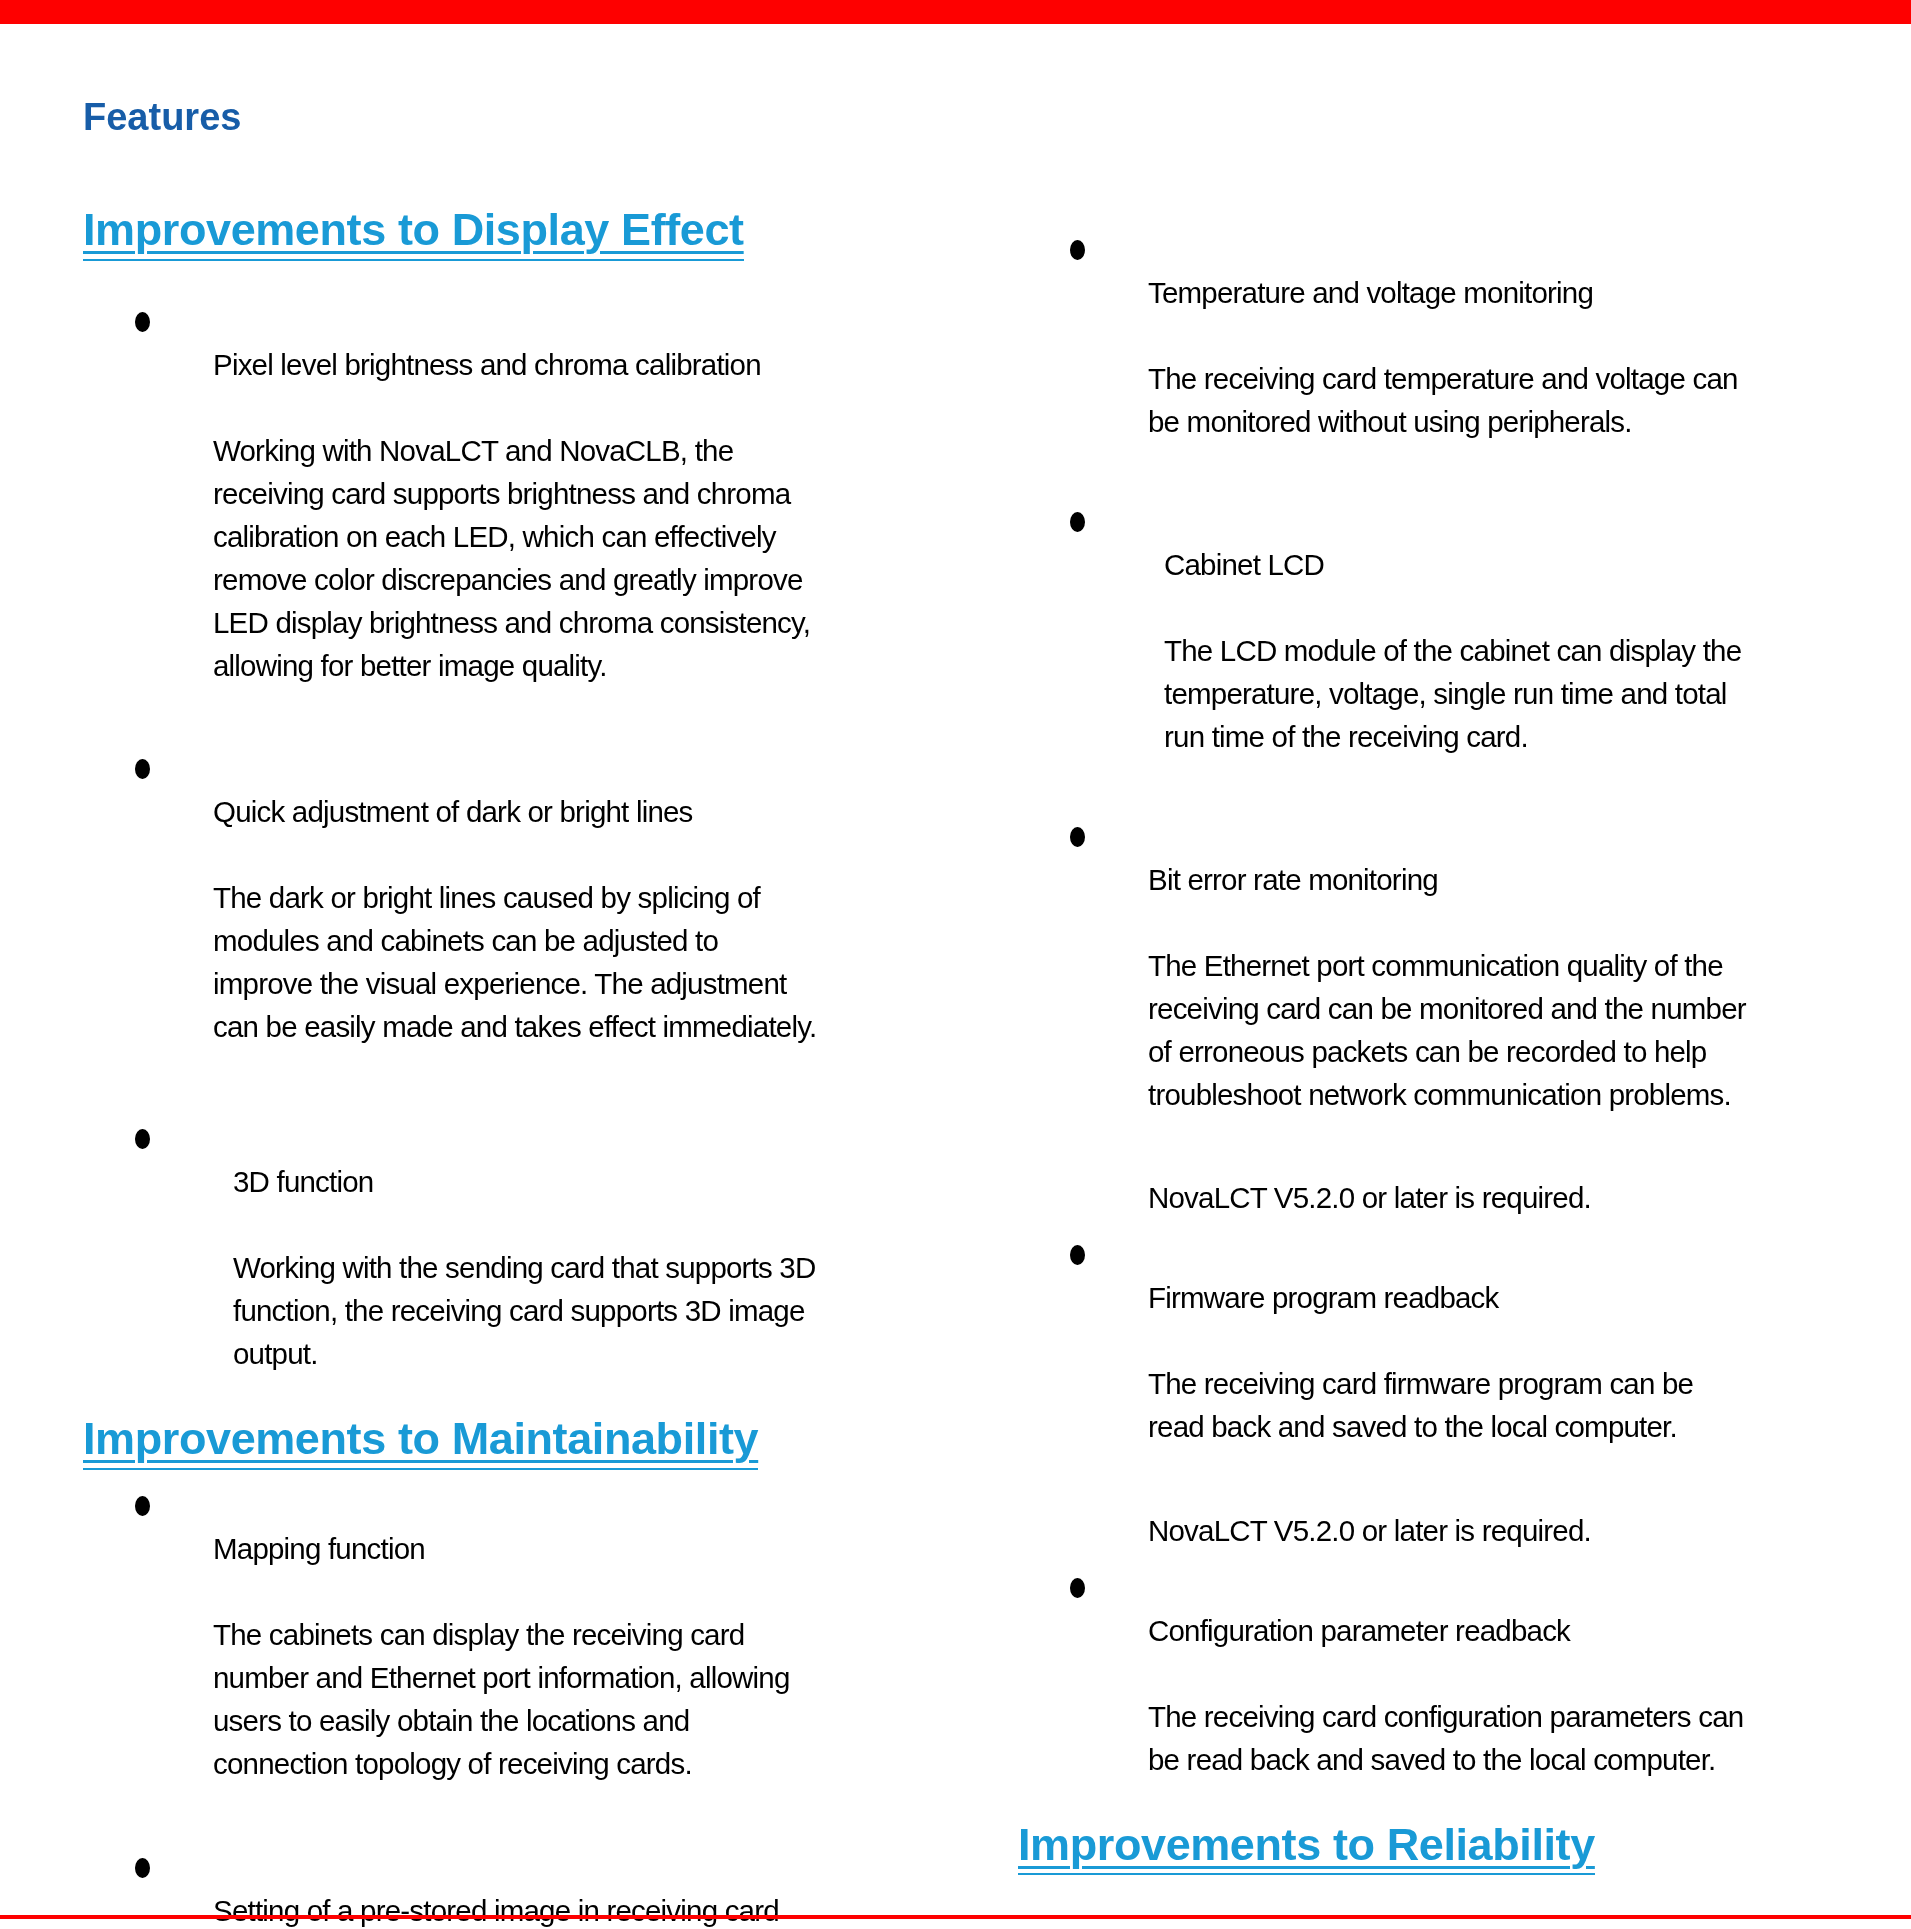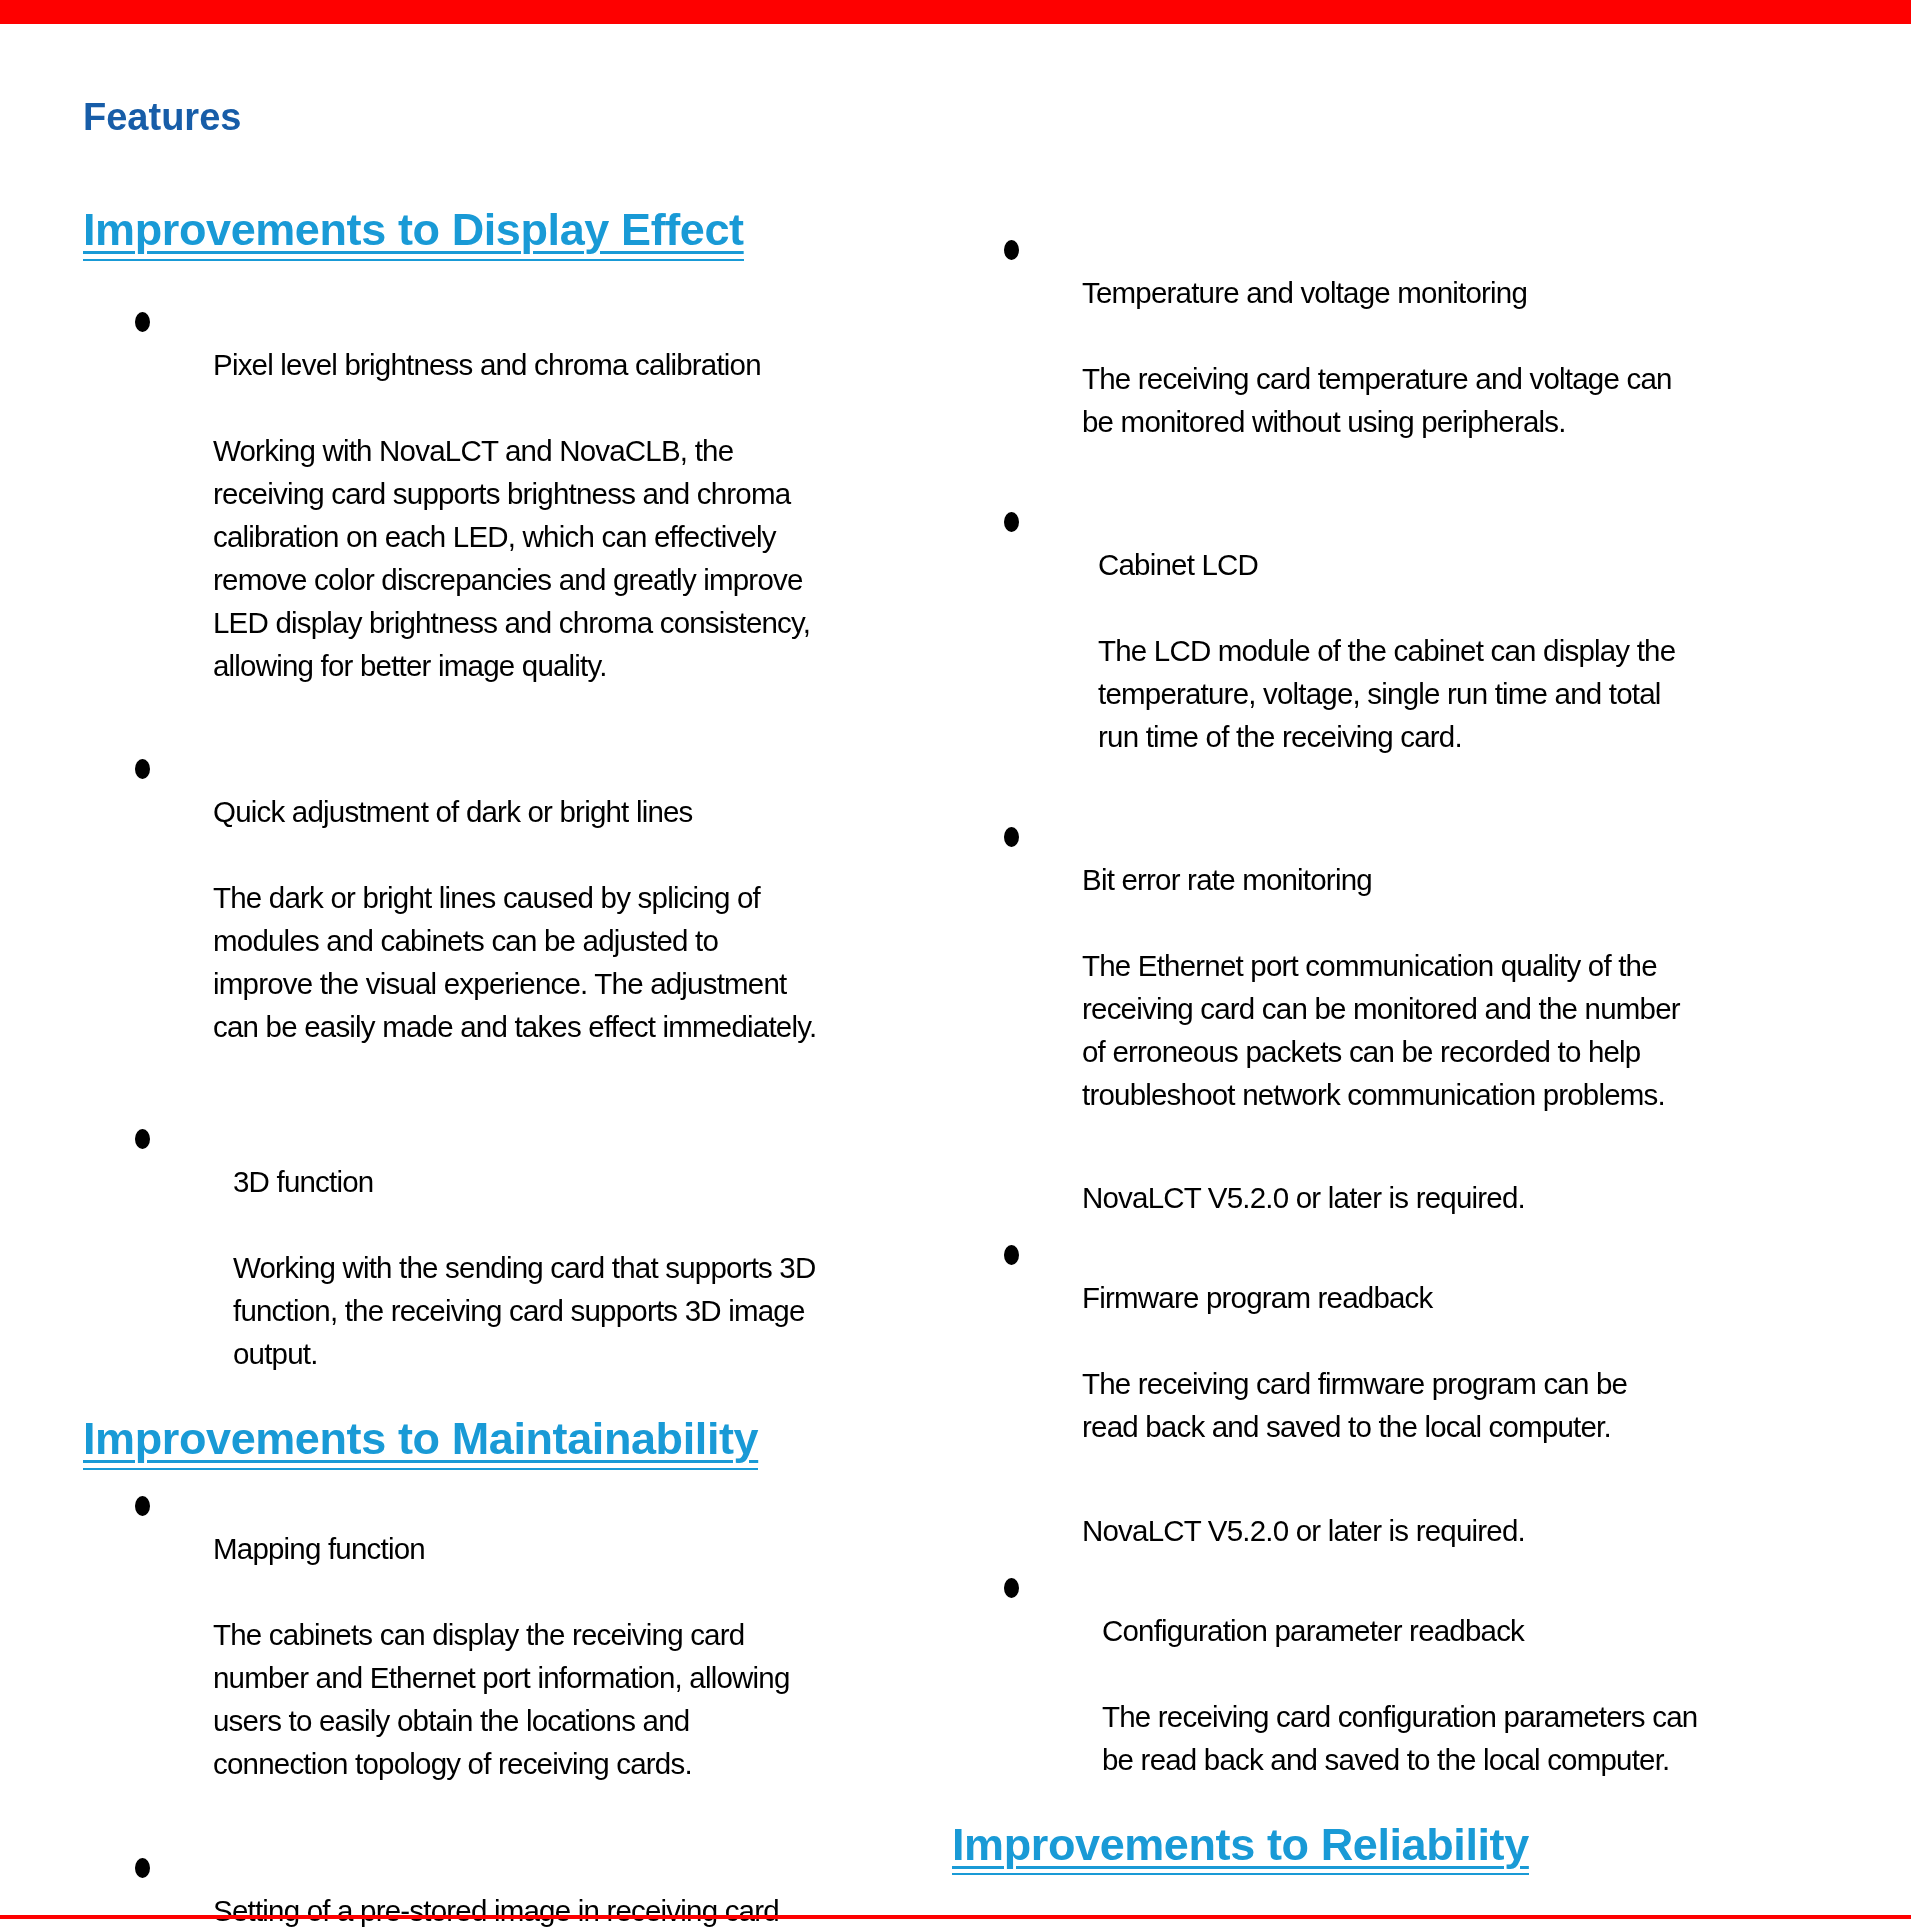--- a/index.html
+++ b/index.html
@@ -8,21 +8,21 @@
     font-family:"Liberation Sans", sans-serif;color:#000;overflow:hidden;
   }
   .topbar{position:absolute;left:0;top:0;width:1912px;height:24px;background:#fe0000;}
   .bottomrule{position:absolute;left:0;top:1915px;width:1912px;height:4.3px;background:#fe0000;}
   .doc-title{
     position:absolute;left:83px;top:97px;
     font-size:38px;font-weight:bold;color:#175da8;line-height:1.1;
   }
   .col{position:absolute;top:209px;width:852px;}
   .col-left{left:83px;}
-  .col-right{left:952px;}
+  .col-right{left:1018px;}
   h2.sec{
     font-size:45px;font-weight:bold;margin:0;line-height:42px;
     color:#199ad6;letter-spacing:-0.4px;
   }
   h2.sec .hu{
     text-decoration:underline;
     text-decoration-thickness:2.6px;
     text-underline-offset:6px;
     border-bottom:2.6px solid #199ad6;
     padding-bottom:3.5px;
@@ -45,21 +45,21 @@
   .lc-h2{margin-top:28px;}
   .lc-i4{margin-top:24px;}
   .lc-i5{margin-top:17.4px;}
   
   .rc-i1{margin-top:19px;}
   .rc-i2{margin-top:14px;gap:16px;}
   .rc-i3{margin-top:14px;}
   .rc-p1{margin-top:17.4px;}
   .rc-i4{margin-top:14px;}
   .rc-p2{margin-top:17.4px;}
-  .rc-i5{margin-top:14px;gap:20px;}
+  .rc-i5{margin-top:14px;}
   .rc-h1{margin-top:19px;}
 </style>
 </head>
 <body>
 
 <div class="topbar"></div>
 
 <div class="doc-title">Features</div>
 
 <div class="col col-left">

